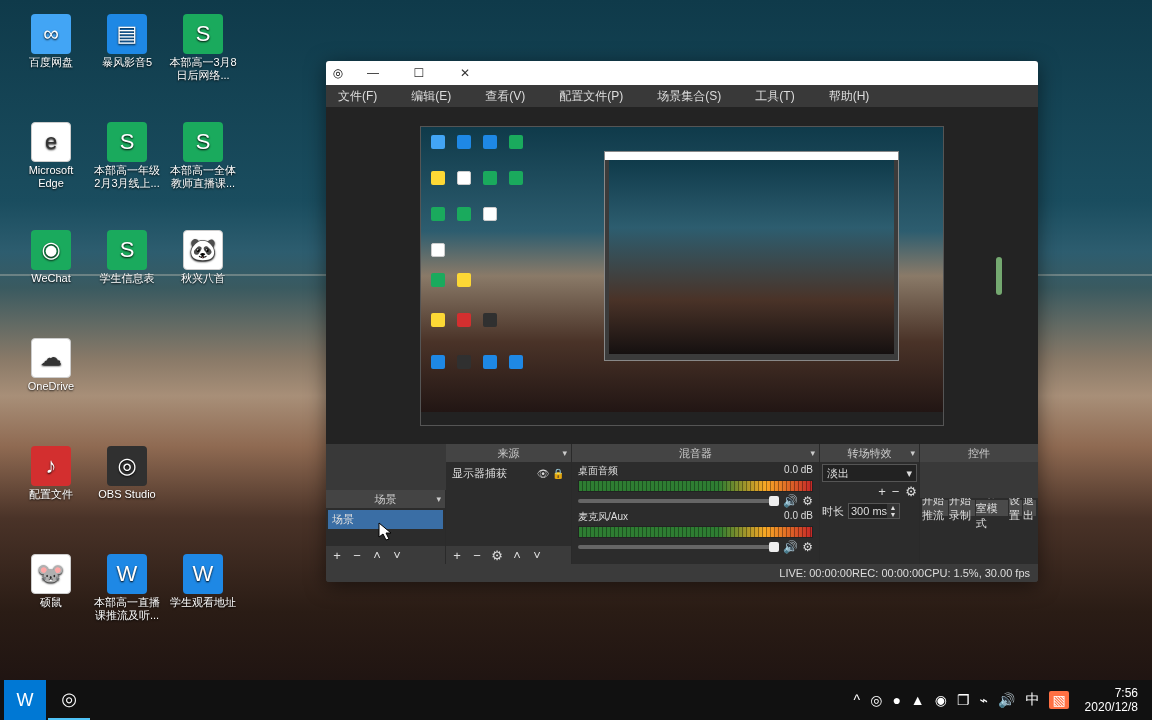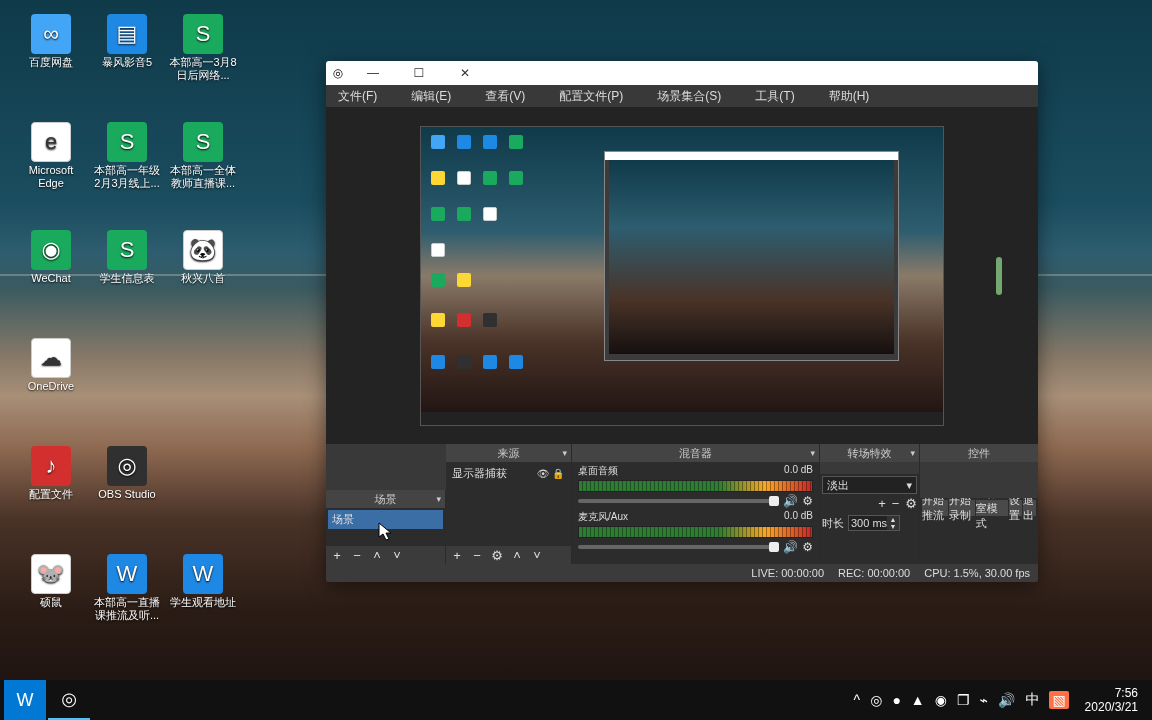--- a/index.html
+++ b/index.html
@@ -79,34 +79,34 @@
 .mixer-ch { margin-bottom:2px; }
 .mixer-ch-head { display:flex; font-size:10px; padding:0 4px; }
 .mixer-ch-head .ch-name { flex:1; }
 .mixer-meter { height:12px; margin:2px 4px; background:linear-gradient(90deg,#2e7d32 0%,#2e7d32 60%,#f9a825 80%,#c62828 100%); position:relative; border:1px solid #222; }
 .mixer-meter::after { content:""; position:absolute; inset:0; background:repeating-linear-gradient(90deg, transparent 0 3px, rgba(0,0,0,0.35) 3px 4px); }
 .mixer-ctrl { display:flex; align-items:center; gap:4px; padding:0 4px; }
 .mixer-track { flex:1; height:4px; background:#666; position:relative; border-radius:2px; }
 .mixer-handle { position:absolute; right:0; top:-3px; width:10px; height:10px; background:#eee; border-radius:2px; }
 .mixer-ico { font-size:12px; cursor:pointer; }
 
-.trans { width: 100px; gap: 12px; }
+.trans { width: 100px; }
 .trans-body { padding:2px; }
 .trans-select { background:#222; border:1px solid #555; color:#ddd; font-size:11px; width:100%; height:18px; display:flex; align-items:center; padding:0 4px; justify-content:space-between; cursor:pointer; }
 .trans-row { display:flex; align-items:center; gap:4px; margin-top:4px; font-size:11px; }
 .trans-row .spin { background:#222; border:1px solid #555; color:#ddd; width:52px; height:16px; display:flex; align-items:center; padding:0 2px; position:relative; }
 .trans-row .spin .updn { position:absolute; right:0; top:0; bottom:0; width:12px; display:flex; flex-direction:column; }
 .trans-row .spin .updn span { flex:1; font-size:7px; text-align:center; cursor:pointer; background:#333; }
 .trans-icons { display:flex; justify-content:flex-end; gap:6px; margin-top:2px; font-size:13px; }
 
 .controls { flex:1;gap:36px; }
 .controls-body { display:flex; flex-direction:row; gap:1px; padding:2px; }
 .ctrl-btn { background:#4a4a4a; color:#ddd; font-size:11px; height:16px; display:flex; align-items:center; justify-content:center; cursor:pointer; }
 
-.obs-statusbar { height: 18px; background: #3b3b3b; color:#ddd; font-size:11px; display:flex; align-items:center; justify-content:flex-end; gap:14px; padding:0 8px; font-family: Consolas, monospace; }
+.obs-statusbar { height: 18px; background: #3b3b3b; color:#ddd; font-size:11px; display:flex; align-items:center; justify-content:flex-end; padding:0 8px; font-family: Consolas, monospace; }
 
 .cursor { position:absolute; width:16px; height:20px; pointer-events:none; }
 .cursor svg { width:16px; height:20px; }
 </style>
 </head>
 <body>
 
 <div class="desktop"></div>
 
 <div id="desktop-icon-layer">
@@ -370,16 +370,16 @@
     <span class="tray-icon">●</span>
     <span class="tray-icon">▲</span>
     <span class="tray-icon">◉</span>
     <span class="tray-icon">❐</span>
     <span class="tray-icon">⌁</span>
     <span class="tray-icon">🔊</span>
     <span class="tray-icon">中</span>
     <span class="tray-icon" style="background:#ff7043;padding:1px 3px;border-radius:2px">▧</span>
     <div class="clock">
       <div>7:56</div>
-      <div>2020/3/21</div>
+      <div>2020/12/8</div>
     </div>
   </div>
 </div>
 
 </body></html>

